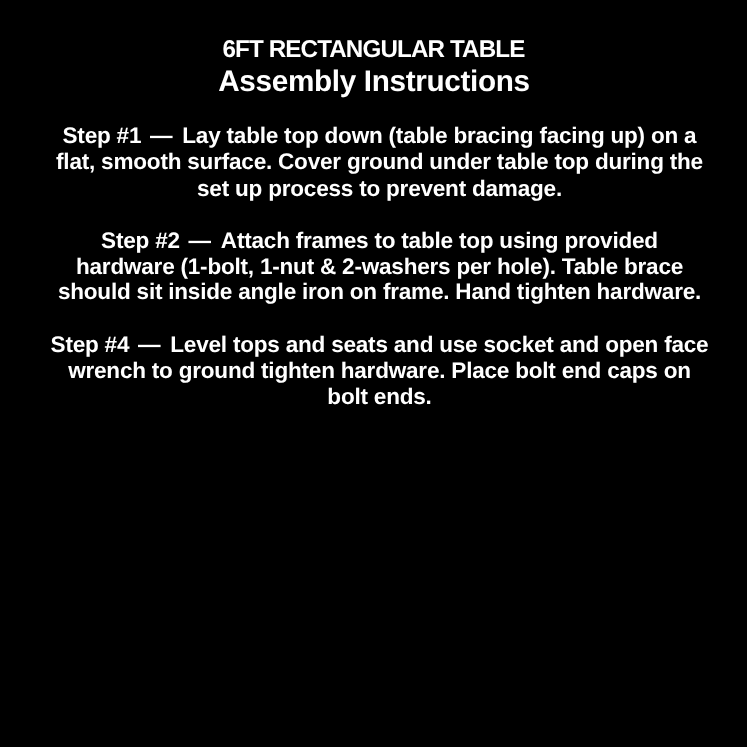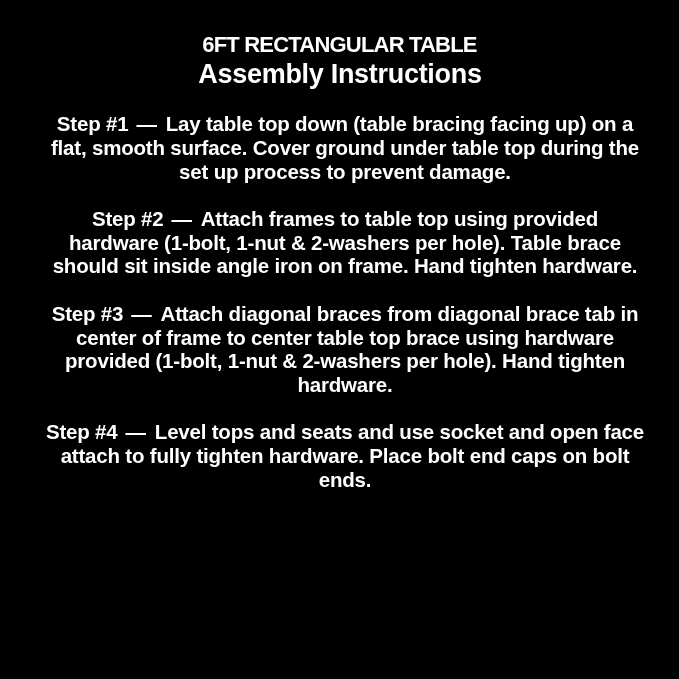--- a/index.html
+++ b/index.html
@@ -60,20 +60,19 @@
     <h1 class="title">6FT RECTANGULAR TABLE</h1>
     <h2 class="subtitle">Assembly Instructions</h2>
   </div>
 
   <div class="steps">
 
     <p class="step"><span>Step #1</span><span class="dash">—</span><span>Lay table top down (table bracing facing up) on a flat, smooth surface. Cover ground under table top during the set up process to prevent damage.</span></p>
 
     <p class="step"><span>Step #2</span><span class="dash">—</span><span>Attach frames to table top using provided hardware (1-bolt, 1-nut &amp; 2-washers per hole). Table brace should sit inside angle iron on frame. Hand tighten hardware.</span></p>
 
-    <p class="step"><span>Step #3</span><span class="dash">—</span><span>Attach diagonal braces from diagonal brace tab in center of frame to center table top brace using hardware provided (1-bolt, 1-nut &amp; 2-washers per hole). Hand tighten hardware.</span></p>
 
 
-    <p class="step"><span>Step #4</span><span class="dash">—</span><span>Level tops and seats and use socket and open face attach to fully tighten hardware. Place bolt end caps on bolt ends.</span></p>
+    <p class="step"><span>Step #4</span><span class="dash">—</span><span>Level tops and seats and use socket and open face wrench to ground tighten hardware. Place bolt end caps on bolt ends.</span></p>
 
   </div>
 
 </div>
 
 </body></html>

